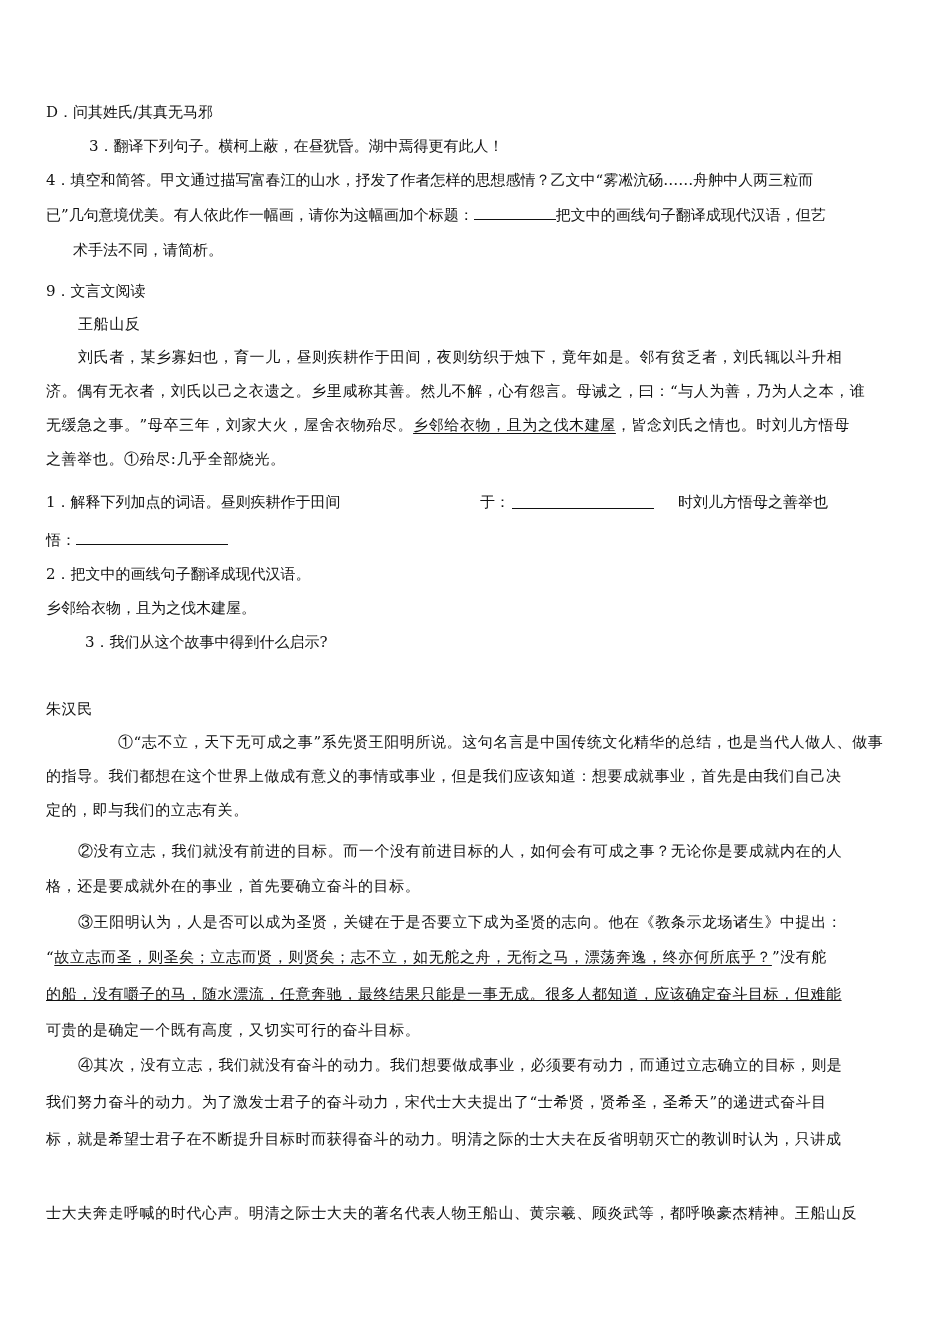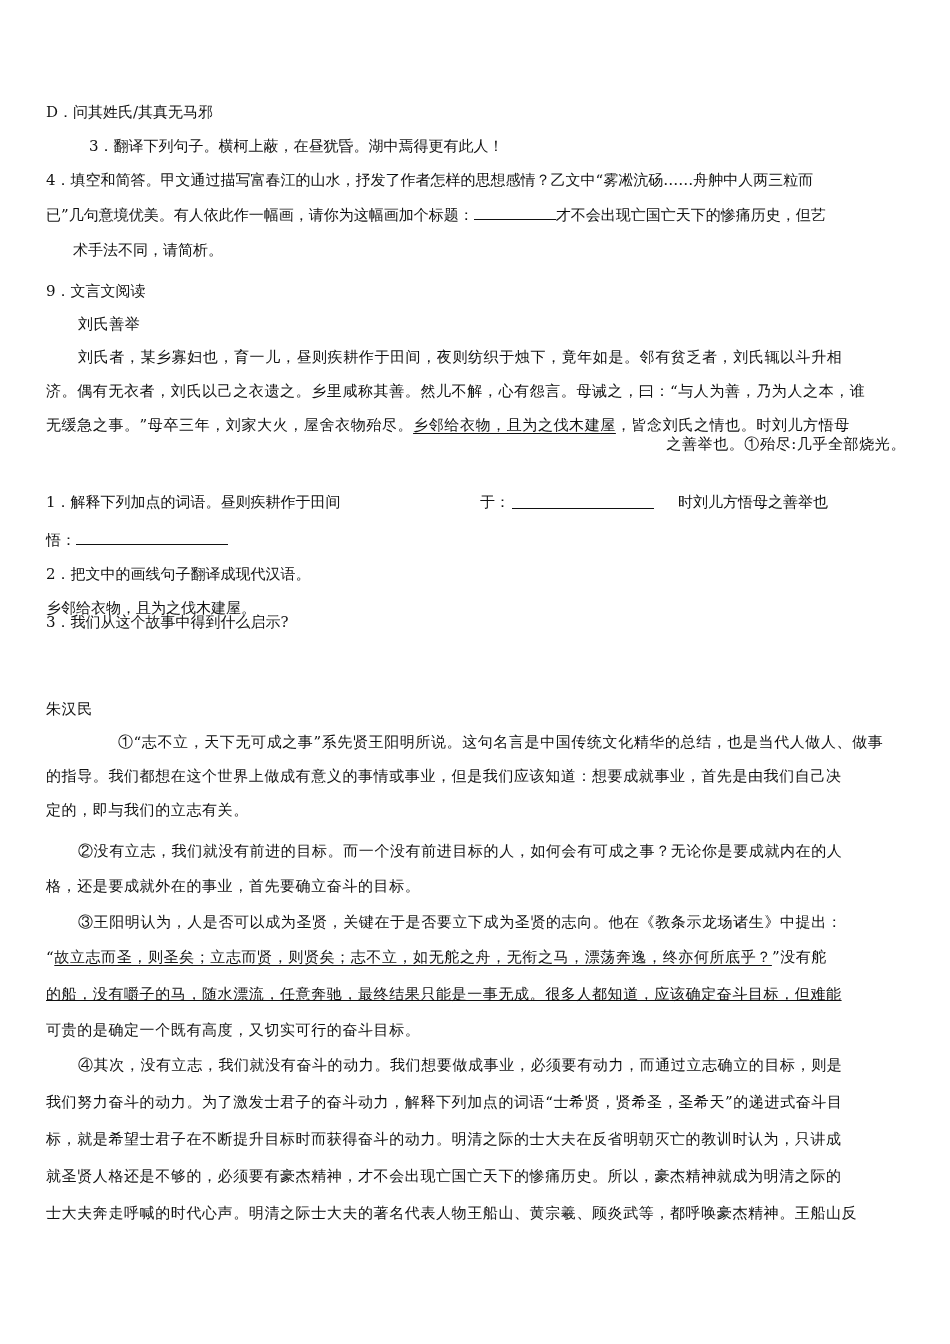--- a/index.html
+++ b/index.html
@@ -23,61 +23,60 @@
 </style>
 </head>
 <body>
 
 <div class="page">
 
   <div class="line" style="top:102px;">D．问其姓氏/其真无马邪</div>
   <div class="line" style="top:136px;margin-left:43px;">3．翻译下列句子。横柯上蔽，在昼犹昏。湖中焉得更有此人！</div>
   <div class="line" style="top:170px;">4．填空和简答。甲文通过描写富春江的山水，抒发了作者怎样的思想感情？乙文中“雾凇沆砀……舟舯中人两三粒而</div>
   <div class="line" style="top:205px;">
-    <span>已”几句意境优美。有人依此作一幅画，请你为这幅画加个标题：</span><span class="blank" style="width:82px;"></span><span>才不会出现亡国亡天下的惨痛历史，但艺</span>
+    <span>已”几句意境优美。有人依此作一幅画，请你为这幅画加个标题：</span><span class="blank" style="width:82px;"></span><span>把文中的画线句子翻译成现代汉语，但艺</span>
   </div>
   <div class="line" style="top:240px;margin-left:27px;">术手法不同，请简析。</div>
 
   <div class="line" style="top:281px;">9．文言文阅读</div>
-  <div class="line indent kai" style="top:314px;">刘氏善举</div>
+  <div class="line indent kai" style="top:314px;">王船山反</div>
   <div class="line indent kai" style="top:347px;">刘氏者，某乡寡妇也，育一儿，昼则疾耕作于田间，夜则纺织于烛下，竟年如是。邻有贫乏者，刘氏辄以斗升相</div>
   <div class="line kai" style="top:381px;">济。偶有无衣者，刘氏以己之衣遗之。乡里咸称其善。然儿不解，心有怨言。母诫之，曰：“与人为善，乃为人之本，谁</div>
   <div class="line kai" style="top:415px;">
     <span>无缓急之事。”母卒三年，刘家大火，屋舍衣物殆尽。</span><span class="u">乡邻给衣物，且为之伐木建屋</span><span>，皆念刘氏之情也。时刘儿方悟母</span>
   </div>
-  <div class="line kai" style="top:434px;text-align:right;">之善举也。①殆尽:几乎全部烧光。</div>
+  <div class="line kai" style="top:449px;">之善举也。①殆尽:几乎全部烧光。</div>
 
   <div class="line" style="top:492px;">
     <span class="abs" style="left:0;">1．解释下列加点的词语。昼则疾耕作于田间</span>
     <span class="abs" style="left:434px;">于：</span>
     <span class="abs blank" style="left:466px; width:142px; top:2px;"></span>
     <span class="abs" style="left:632px;">时刘儿方悟母之善举也</span>
   </div>
   <div class="line" style="top:530px;">
     <span>悟：</span><span class="blank" style="width:152px;"></span>
   </div>
   <div class="line" style="top:564px;">2．把文中的画线句子翻译成现代汉语。</div>
   <div class="line" style="top:598px;">乡邻给衣物，且为之伐木建屋。</div>
-  <div class="line" style="top:612px;">3．我们从这个故事中得到什么启示?</div>
+  <div class="line" style="top:632px;margin-left:39px;">3．我们从这个故事中得到什么启示?</div>
 
   <div class="line kai" style="top:699px;">朱汉民</div>
 
   <div class="line indent kai" style="top:732px;margin-left:40px;">①“志不立，天下无可成之事”系先贤王阳明所说。这句名言是中国传统文化精华的总结，也是当代人做人、做事</div>
   <div class="line kai" style="top:766px;">的指导。我们都想在这个世界上做成有意义的事情或事业，但是我们应该知道：想要成就事业，首先是由我们自己决</div>
   <div class="line kai" style="top:800px;">定的，即与我们的立志有关。</div>
 
   <div class="line indent kai" style="top:841px;">②没有立志，我们就没有前进的目标。而一个没有前进目标的人，如何会有可成之事？无论你是要成就内在的人</div>
   <div class="line kai" style="top:876px;">格，还是要成就外在的事业，首先要确立奋斗的目标。</div>
 
   <div class="line indent kai" style="top:912px;">③王阳明认为，人是否可以成为圣贤，关键在于是否要立下成为圣贤的志向。他在《教条示龙场诸生》中提出：</div>
   <div class="line kai" style="top:947px;">
     <span>“</span><span class="u">故立志而圣，则圣矣；立志而贤，则贤矣；志不立，如无舵之舟，无衔之马，漂荡奔逸，终亦何所底乎？</span><span>”没有舵</span>
   </div>
   <div class="line kai" style="top:984px;text-decoration:underline;">的船，没有嚼子的马，随水漂流，任意奔驰，最终结果只能是一事无成。很多人都知道，应该确定奋斗目标，但难能</div>
   <div class="line kai" style="top:1020px;">可贵的是确定一个既有高度，又切实可行的奋斗目标。</div>
 
   <div class="line indent kai" style="top:1055px;">④其次，没有立志，我们就没有奋斗的动力。我们想要做成事业，必须要有动力，而通过立志确立的目标，则是</div>
-  <div class="line kai" style="top:1092px;">我们努力奋斗的动力。为了激发士君子的奋斗动力，解释下列加点的词语“士希贤，贤希圣，圣希天”的递进式奋斗目</div>
+  <div class="line kai" style="top:1092px;">我们努力奋斗的动力。为了激发士君子的奋斗动力，宋代士大夫提出了“士希贤，贤希圣，圣希天”的递进式奋斗目</div>
   <div class="line kai" style="top:1129px;">标，就是希望士君子在不断提升目标时而获得奋斗的动力。明清之际的士大夫在反省明朝灭亡的教训时认为，只讲成</div>
-  <div class="line kai" style="top:1166px;">就圣贤人格还是不够的，必须要有豪杰精神，才不会出现亡国亡天下的惨痛历史。所以，豪杰精神就成为明清之际的</div>
   <div class="line kai" style="top:1203px;">士大夫奔走呼喊的时代心声。明清之际士大夫的著名代表人物王船山、黄宗羲、顾炎武等，都呼唤豪杰精神。王船山反</div>
 
 </div>
 
 </body></html>

